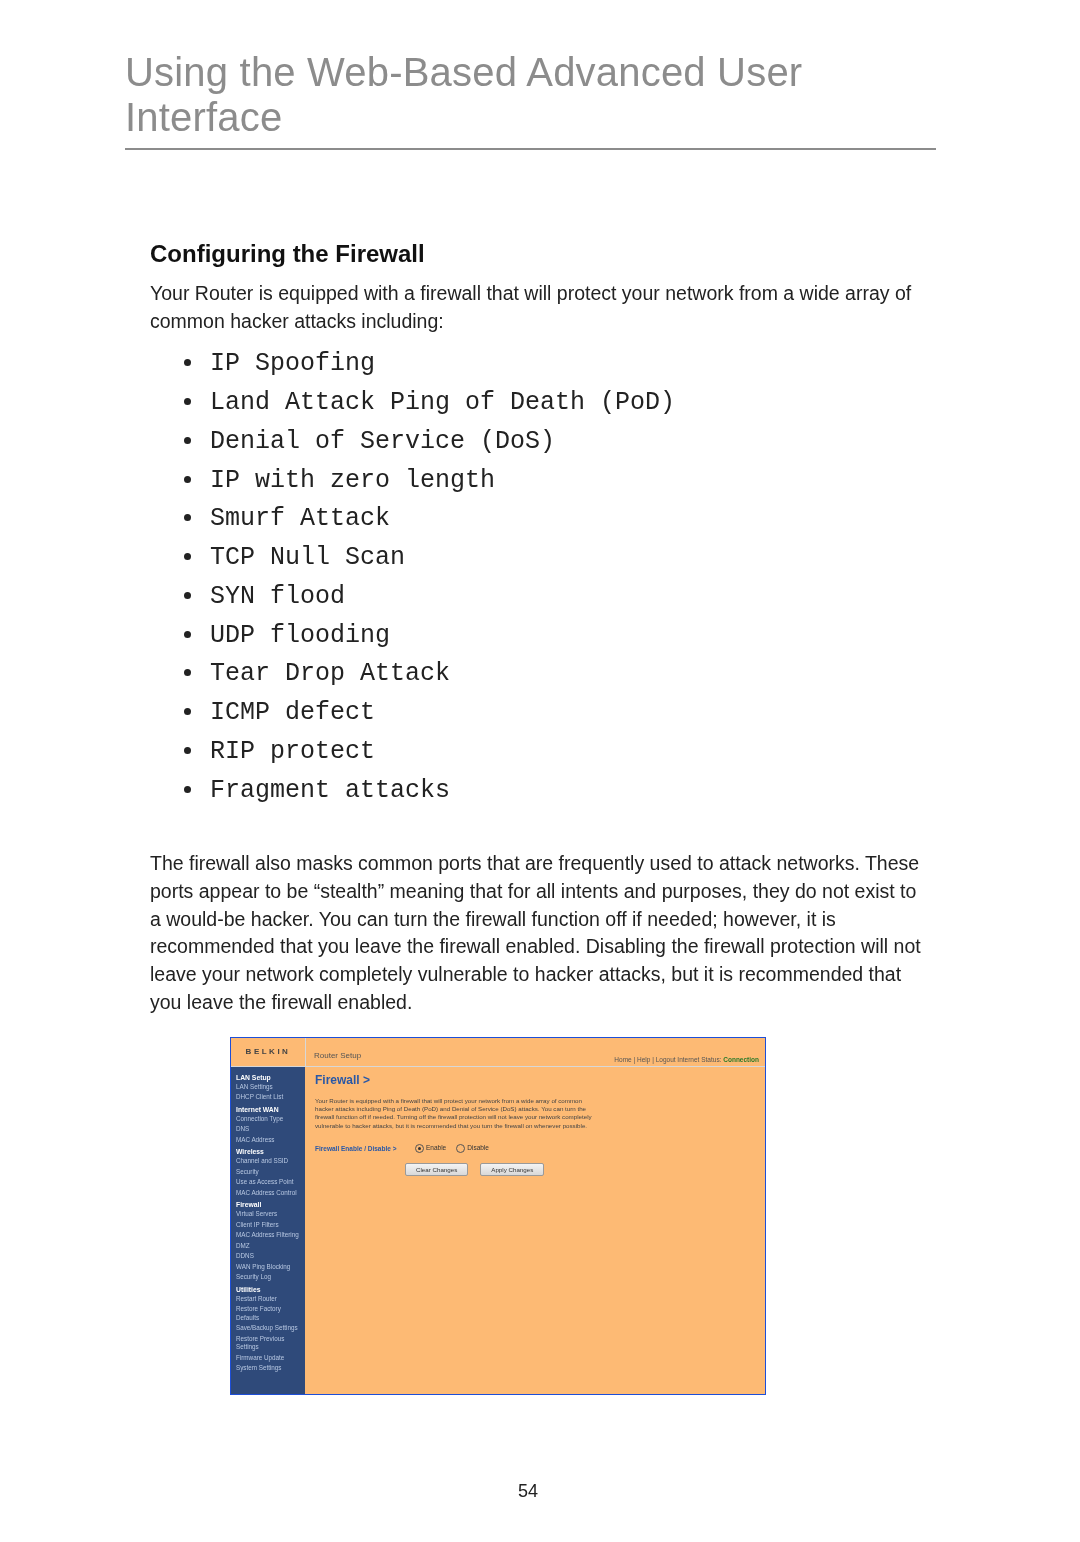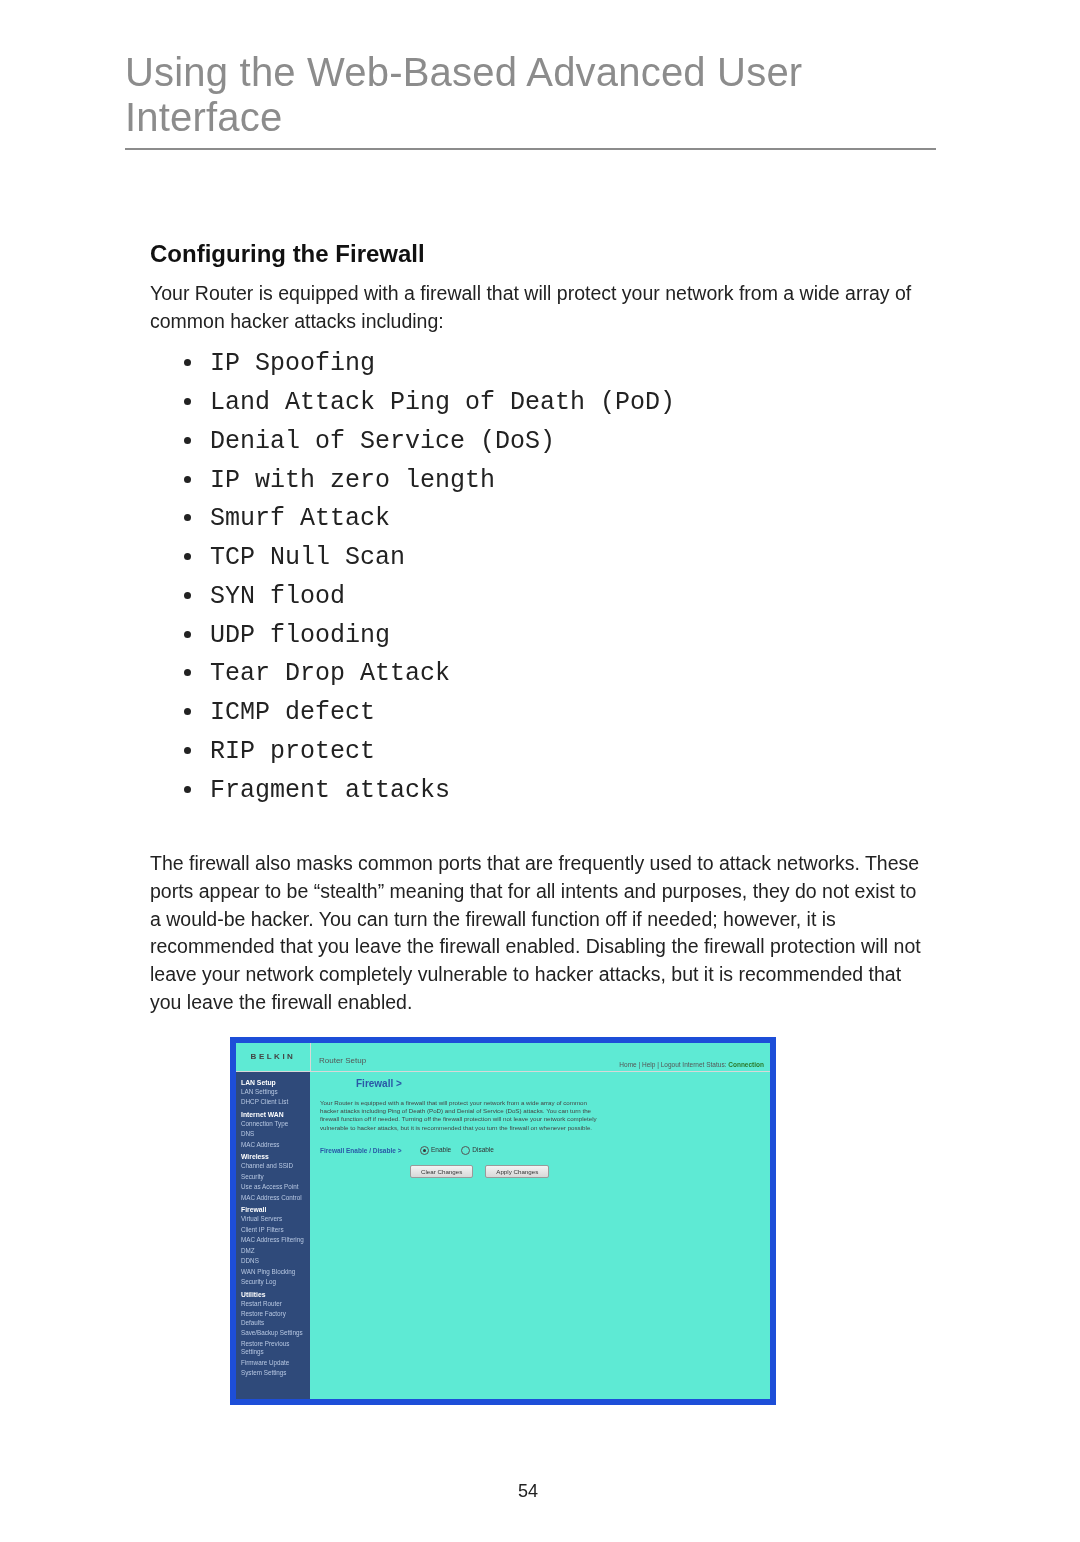--- a/index.html
+++ b/index.html
@@ -65,22 +65,22 @@
     left: 0;
     text-align: center;
     font-size: 18px;
     color: #222;
   }
 
   
   .router-shot {
     width: 534px;
     margin: 20px 0 0 80px;
-    border: 6px solid #1d4ed8;
-    background: #5eead4;
+    border: 1px solid #1d4ed8;
+    background: #fdba74;
     font-family: Arial, Helvetica, sans-serif;
     font-size: 7.5px;
     color: #333;
   }
   .rs-header {
     display: flex;
     align-items: flex-end;
     height: 28px;
     border-bottom: 1px solid #d8d8d8;
     position: relative;
@@ -136,23 +136,22 @@
     line-height: 1.35;
     color: #b8c8e2;
   }
   .rs-main {
     flex: 1;
     padding: 6px 10px 40px 10px;
   }
   .rs-breadcrumb {
     color: #2a58a6;
     font-weight: bold;
-    font-size: 10px;
+    font-size: 12px;
     margin-bottom: 10px;
-    margin-left: 36px;
   }
   .rs-desc {
     font-size: 6.2px;
     line-height: 1.35;
     color: #444;
     margin-bottom: 14px;
     max-width: 280px;
   }
   .rs-row {
     display: flex;

